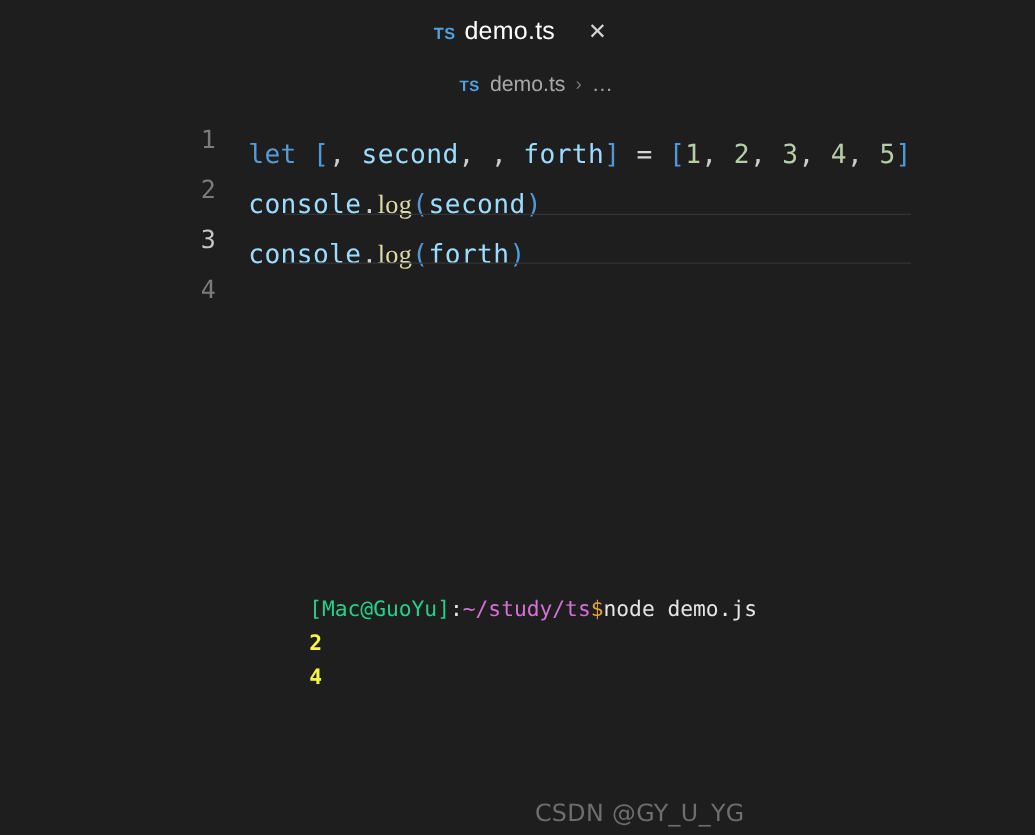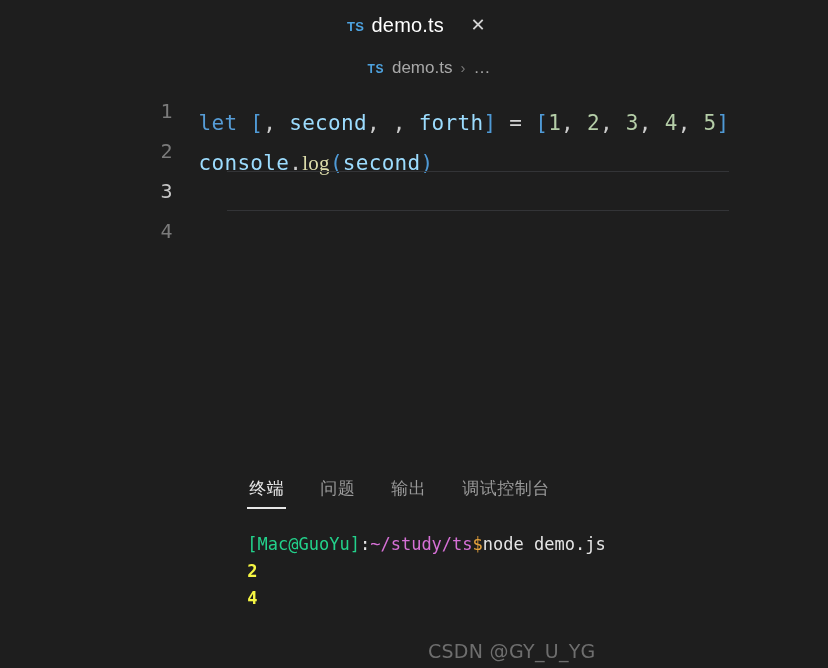--- a/index.html
+++ b/index.html
@@ -246,35 +246,30 @@
       <div class="code-line">
         <div class="gutter">1</div>
         <div class="code-text"><span class="tok-kw">let</span><span class="tok-op"> </span><span class="tok-brk">[</span><span class="tok-punct">, </span><span class="tok-var">second</span><span class="tok-punct">, , </span><span class="tok-var">forth</span><span class="tok-brk">]</span><span class="tok-op"> </span><span class="tok-op">=</span><span class="tok-op"> </span><span class="tok-brk">[</span><span class="tok-num">1</span><span class="tok-punct">, </span><span class="tok-num">2</span><span class="tok-punct">, </span><span class="tok-num">3</span><span class="tok-punct">, </span><span class="tok-num">4</span><span class="tok-punct">, </span><span class="tok-num">5</span><span class="tok-brk">]</span></div>
       </div>
       <div class="code-line">
         <div class="gutter">2</div>
         <div class="code-text"><span class="tok-var">console</span><span class="tok-dot">.</span><span class="tok-fn">log</span><span class="tok-brk">(</span><span class="tok-var">second</span><span class="tok-brk">)</span></div>
       </div>
       <div class="code-line active">
         <div class="gutter">3</div>
+        <div class="code-text"><span class="tok-var">console</span><span class="tok-dot">.</span><span class="tok-fn">log</span><span class="tok-brk">(</span><span class="tok-var">forth</span><span class="tok-brk">)</span></div>
       </div>
       <div class="code-line">
         <div class="gutter">4</div>
         <div class="code-text"></div>
       </div>
     </div>
 
   <div class="panel-divider"></div>
   <div class="panel">
-    <div class="panel-tabs" id="panel-tabs">
-        <div class="panel-tab active">终端</div>
-        <div class="panel-tab">问题</div>
-        <div class="panel-tab">输出</div>
-        <div class="panel-tab">调试控制台</div>
-      </div>
     <div class="terminal" id="terminal-body">
         <div class="term-line"><span class="t-green">[Mac@GuoYu]</span><span class="t-white">:</span><span class="t-magenta">~/study/ts</span><span class="t-dollar">$</span><span class="t-white">node demo.js</span></div>
         <div class="term-line"><span class="t-yellow">2</span></div>
         <div class="term-line"><span class="t-yellow">4</span></div>
       </div>
     <div class="watermark">CSDN @GY_U_YG</div>
   </div>
 
 </div>
 

